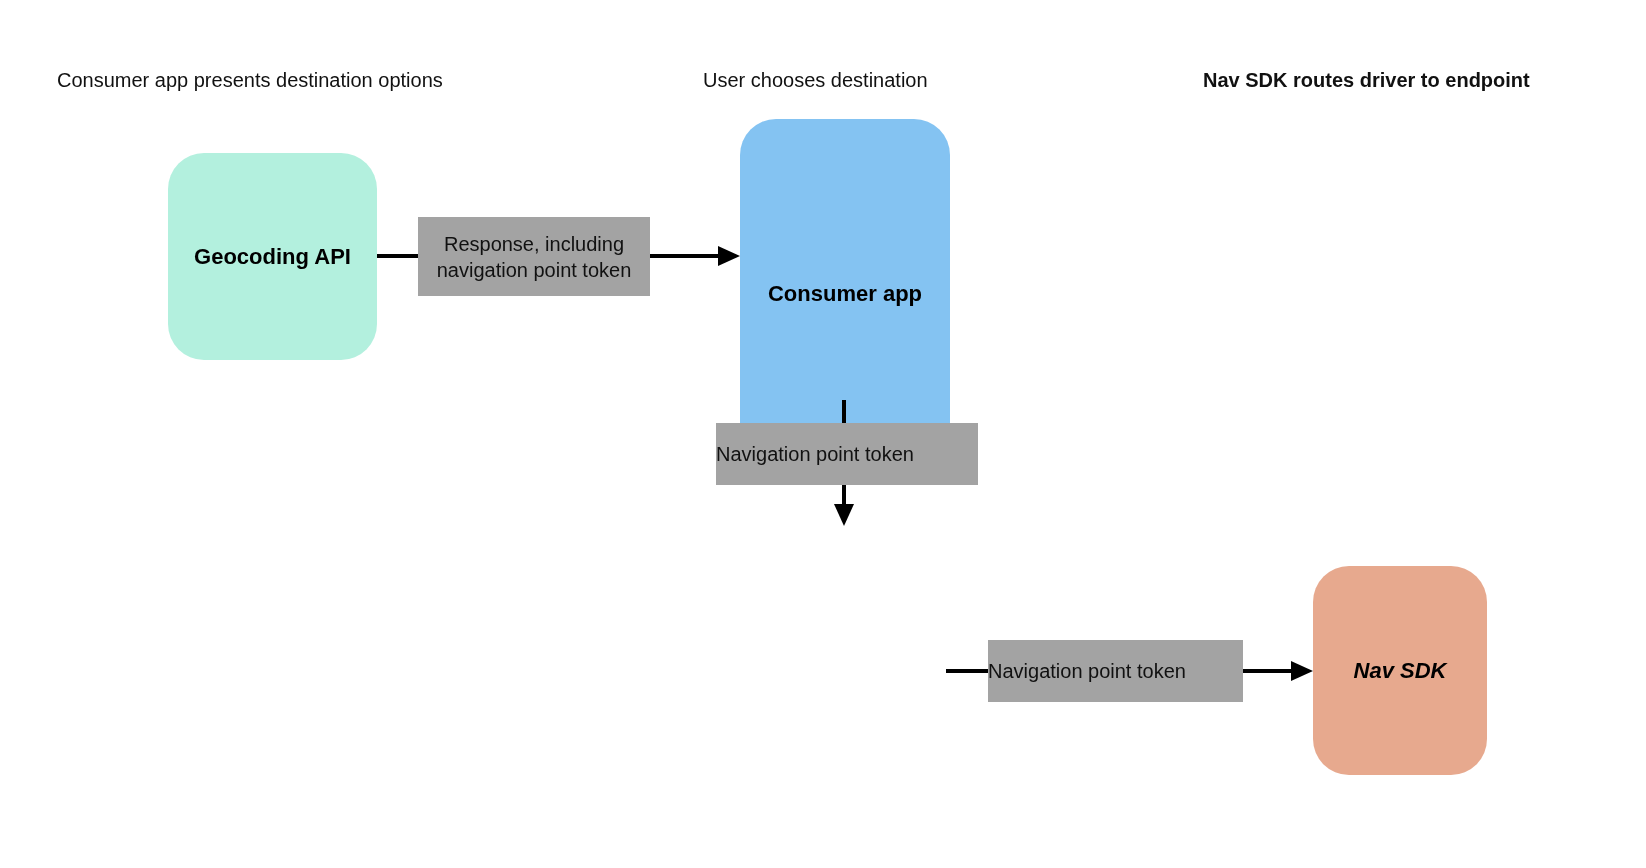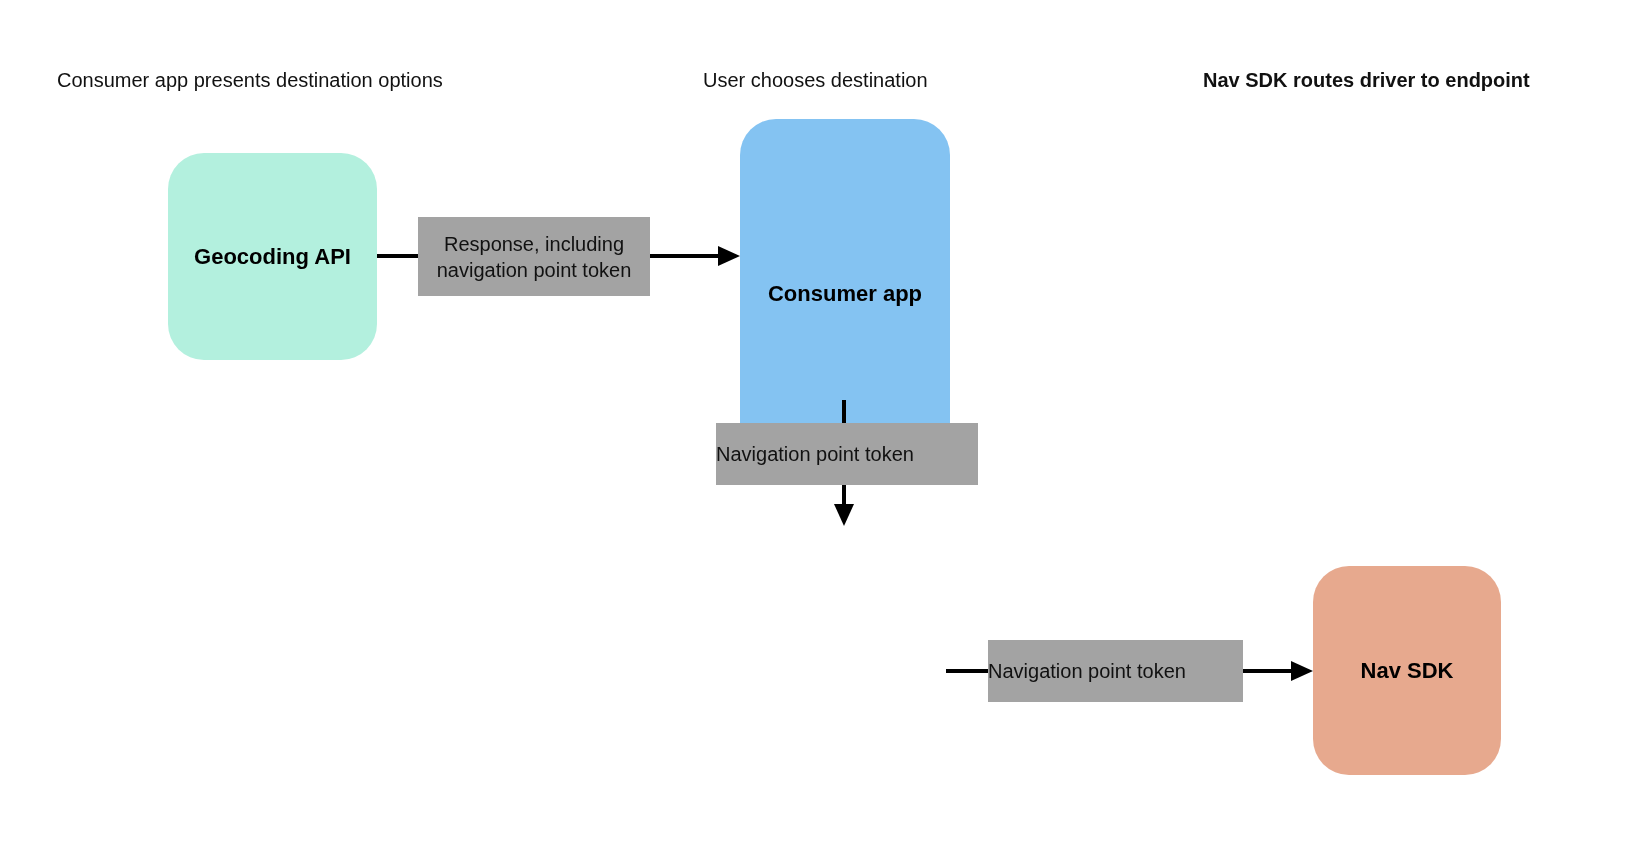--- a/index.html
+++ b/index.html
@@ -77,21 +77,21 @@
 
   <div class="node node--green" style="left: 168px; top: 153px; width: 209px; height: 207px;">
     <span>Geocoding API</span>
   </div>
 
   <div class="node node--blue" style="left: 740px; top: 113px; width: 210px; height: 350px; margin-top: 6px;">
     <span>Consumer app</span>
   </div>
 
 
-  <div class="node node--orange" style="left: 1313px; top: 566px; width: 188px; height: 209px;">
+  <div class="node node--orange" style="left: 1313px; top: 566px; width: 174px; height: 209px; font-style: italic;">
     <span>Nav SDK</span>
   </div>
 
   <div class="line" style="left: 377px; top: 254px; width: 41px; height: 4px;"></div>
   <div class="edge-label" style="left: 418px; top: 217px; width: 232px; height: 79px; padding: 0 10px; box-sizing: border-box;">
     <span>Response, including navigation point token</span>
   </div>
   <div class="line" style="left: 650px; top: 254px; width: 70px; height: 4px;"></div>
   <div class="arrowhead-right" style="left: 718px; top: 246px;"></div>
 

